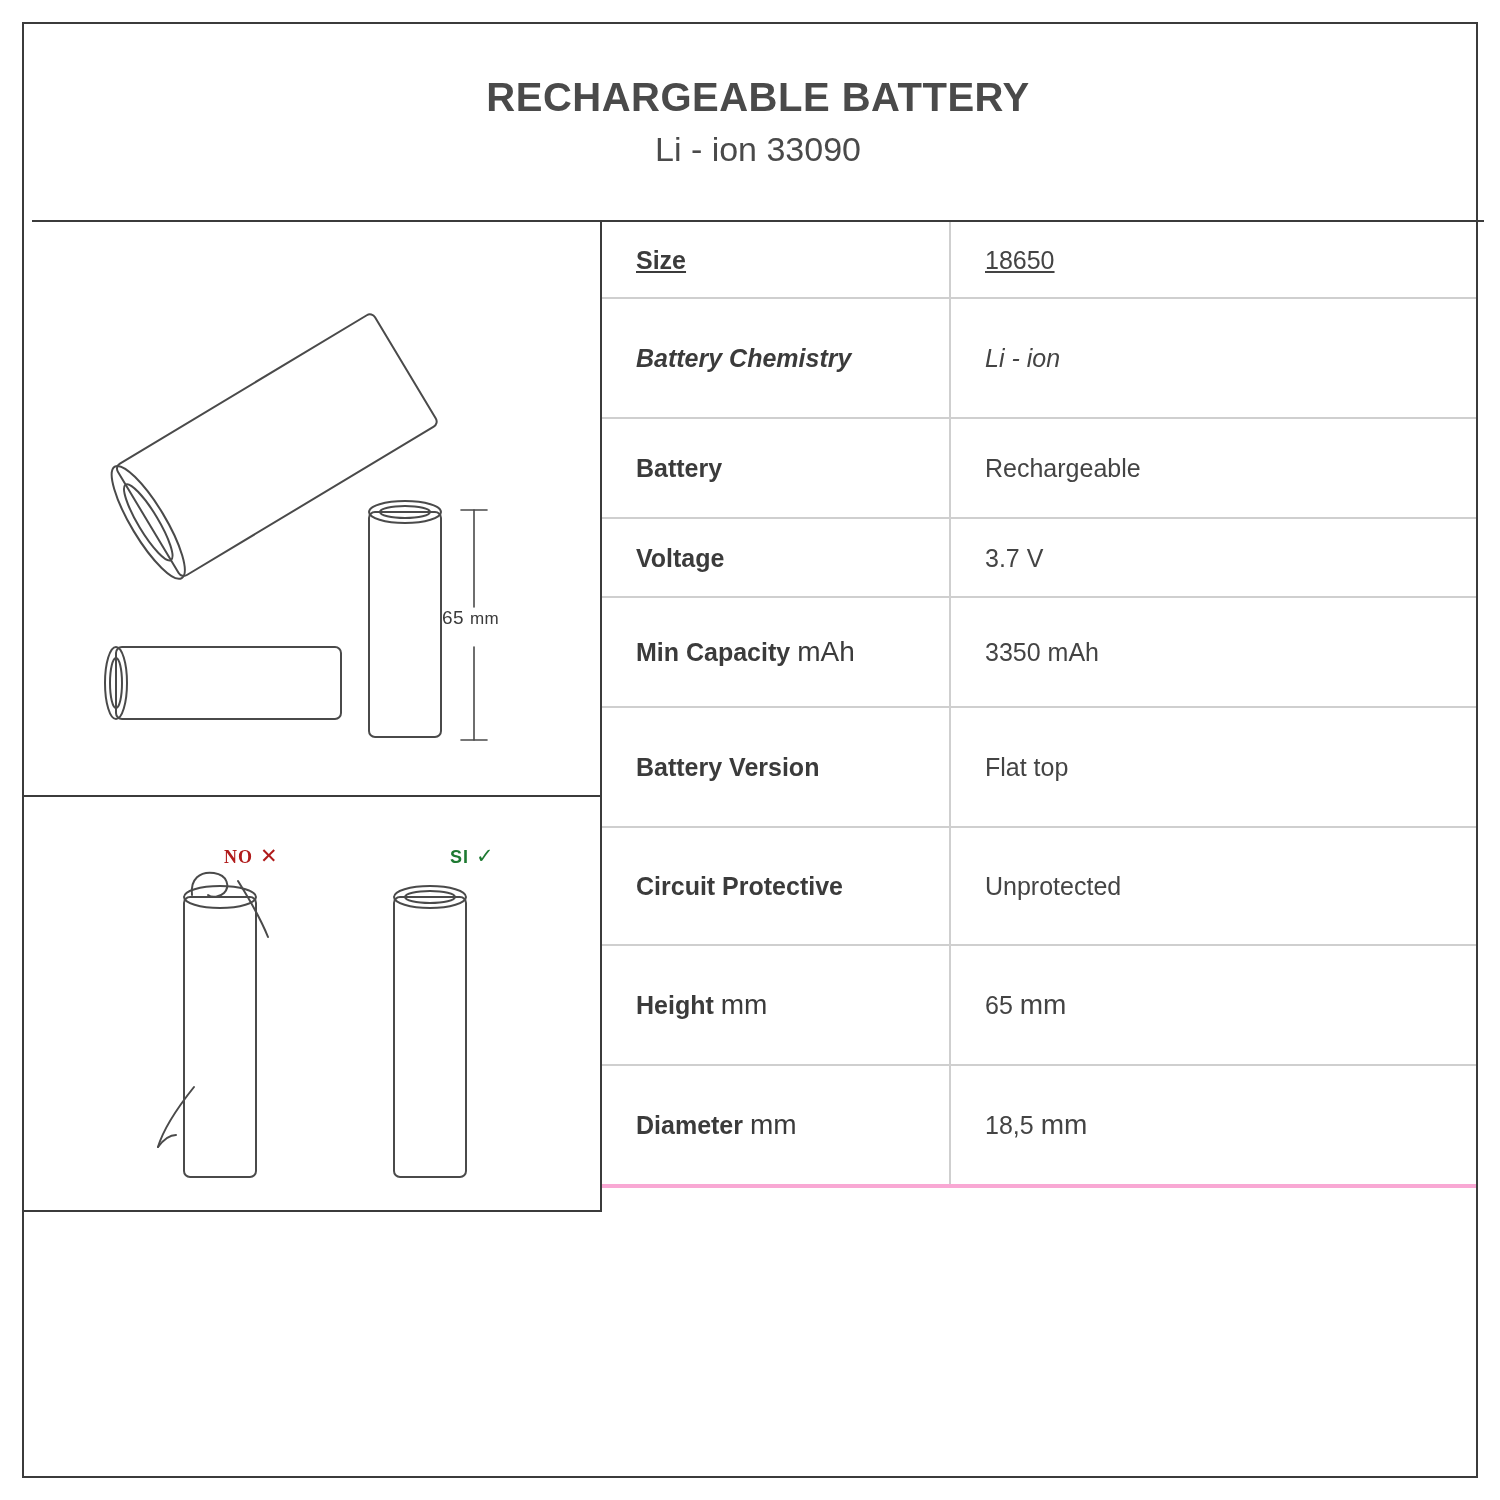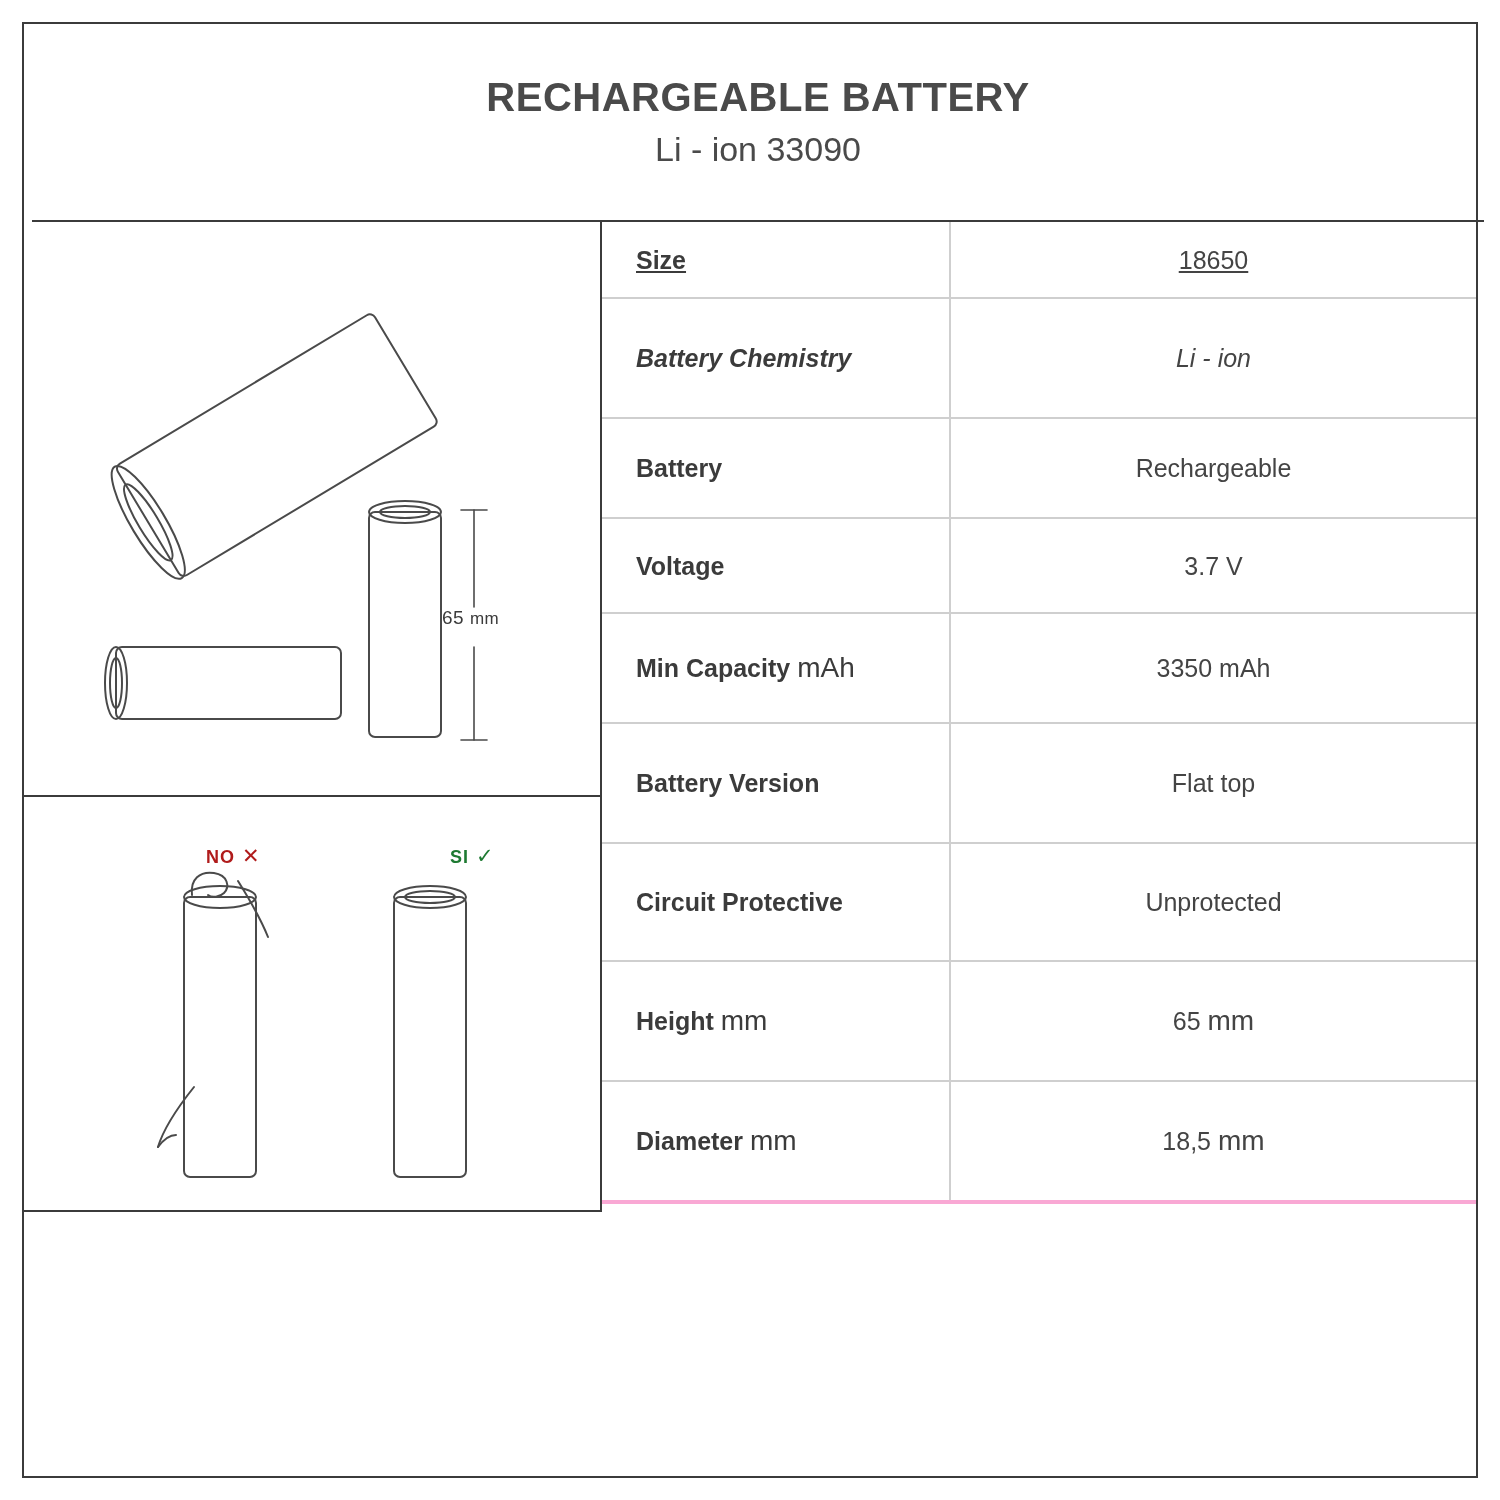--- a/index.html
+++ b/index.html
@@ -131,28 +131,27 @@
     font-weight: bold;
     color: #3b3b3b;
     border-right: 2px solid #cfcfcf;
     line-height: 1.35;
   }
   .table td.val {
     font-size: 25px;
     font-weight: 400;
     color: #444;
     line-height: 1.35;
-    text-align: center;
   }
   .unit-sm { font-size: 28px; font-weight: 400; }
   .key .unit-sm { font-weight: 400; }
   .row-1 td { height: 76px; text-decoration: underline; }
   .row-2 td { height: 120px; font-style: italic; }
   .row-3 td { height: 100px; }
-  .row-4 td { height: 95px; }
+  .row-4 td { height: 79px; }
   .row-5 td { height: 110px; }
   .row-6 td { height: 120px; }
   .row-7 td { height: 118px; border-radius: 15px; }
   .row-8 td { height: 120px; }
   .row-9 td { height: 121px; }
 </style>
 </head>
 <body>
 
 <div class="sheet">
@@ -192,21 +191,21 @@
         </g>
       </g>
     </svg>
     <div class="dim-label" style="left:418px; top:385px;">
       <span>65</span>
       <span class="unit">mm</span>
     </div>
   </div>
 
   <div class="panel-bottom">
-    <div class="mark-no" style="left:182px; top:47px;">
+    <div class="mark-no" style="left:200px; top:47px;font-family:Liberation Serif, serif;">
       <span>NO</span><span class="mark-glyph">✕</span>
     </div>
     <div class="mark-si" style="left:390px; top:47px;margin-left:36px;">
       <span>SI</span><span class="mark-glyph">✓</span>
     </div>
     <svg class="illus" width="576" height="413" viewBox="0 0 576 413">
       <g fill="none" stroke="#4a4a4a" stroke-width="2" stroke-linejoin="round" stroke-linecap="round">
 
         <g>
           <rect x="160" y="100" width="72" height="280" rx="6" ry="6"></rect>

